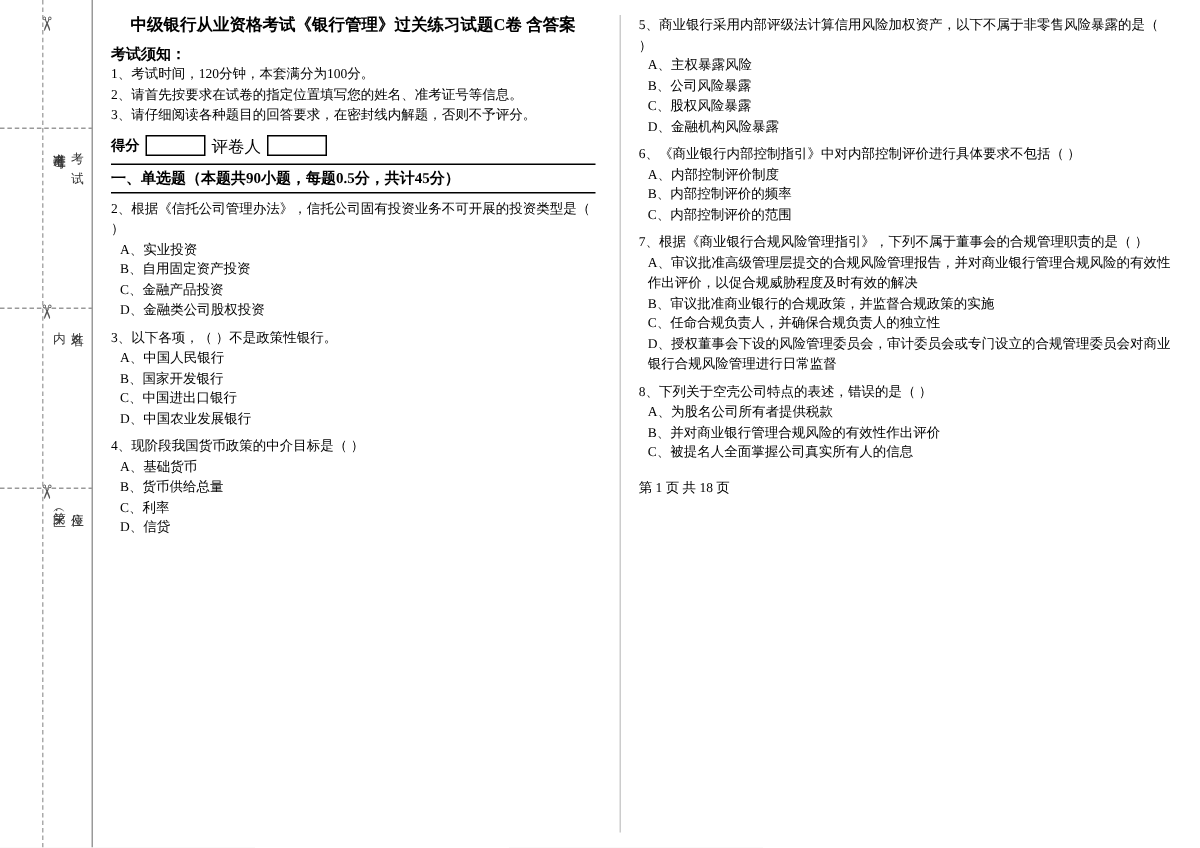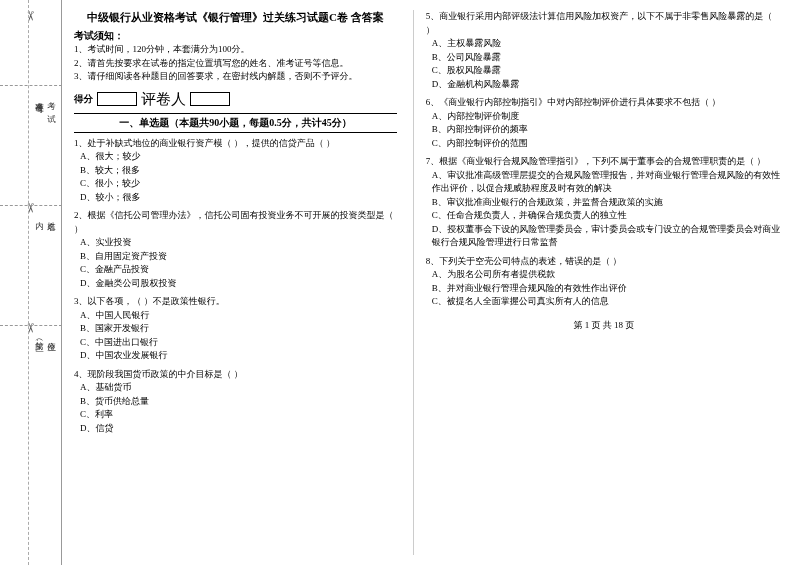--- a/index.html
+++ b/index.html
@@ -117,26 +117,25 @@
     .score-box-label {
       font-weight: bold;
     }
     .score-field {
       border: 0.5px solid #000;
       width: 40px;
       height: 14px;
       font-size: 9px;
     }
     .score-field-label {
-      font-size: 15px;
+      font-size: 11px;
     }
 
     
     .section-header {
-      text-align: center;
       font-weight: bold;
       font-size: 10px;
       border-top: 0.5px solid #000;
       border-bottom: 0.5px solid #000;
       padding: 2px 0;
       margin: 4px 0;
     }
 
     
     .question-block {
@@ -216,29 +215,20 @@
 
       <div class="score-box">
         <span class="score-box-label">得分</span>
         <div class="score-field"></div>
         <span class="score-field-label">评卷人</span>
         <div class="score-field"></div>
       </div>
 
       <div class="section-header">一、单选题（本题共90小题，每题0.5分，共计45分）</div>
 
-      <div class="question-block">
-        <div class="question-text">
-          <span>1、</span><span>处于补缺式地位的商业银行资产模（    ），提供的信贷产品（    ）</span>
-        </div>
-        <div class="option">A、很大；较少</div>
-        <div class="option">B、较大；很多</div>
-        <div class="option">C、很小；较少</div>
-        <div class="option">D、较小；很多</div>
-      </div>
 
       <div class="question-block">
         <div class="question-text">
           <span>2、</span><span>根据《信托公司管理办法》，信托公司固有投资业务不可开展的投资类型是（    ）</span>
         </div>
         <div class="option">A、实业投资</div>
         <div class="option">B、自用固定资产投资</div>
         <div class="option">C、金融产品投资</div>
         <div class="option">D、金融类公司股权投资</div>
       </div>
@@ -296,16 +286,16 @@
 
       <div class="rq-block">
         <div class="rq-text">
           <span>8、</span><span>下列关于空壳公司特点的表述，错误的是（    ）</span>
         </div>
         <div class="rq-option">A、为股名公司所有者提供税款</div>
         <div class="rq-option">B、并对商业银行管理合规风险的有效性作出评价</div>
         <div class="rq-option">C、被提名人全面掌握公司真实所有人的信息</div>
       </div>
 
-      <div style="text-align:center; margin-top: 10px; font-size:9px;">第 1 页 共 18 页</div>
+      <div style="text-align:left; margin-top: 10px; font-size:9px;">第 1 页 共 18 页</div>
     </div>
   </div>
 </div>
 
 </body></html>

